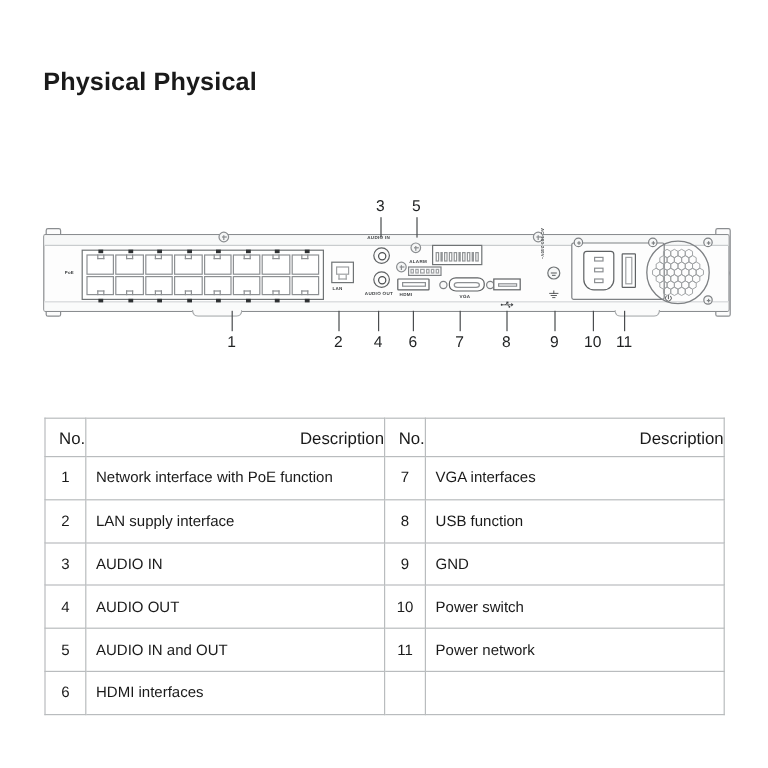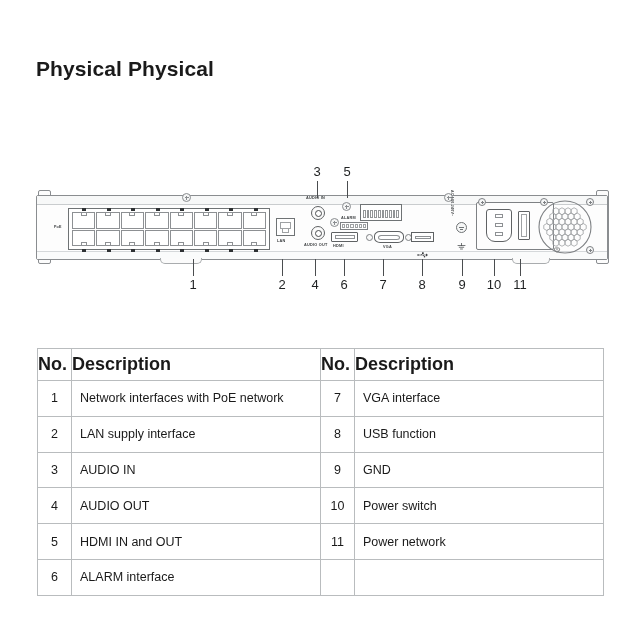--- a/index.html
+++ b/index.html
@@ -586,23 +586,23 @@
     border-collapse: collapse;
     table-layout: fixed;
     font-size: 12.5px;
   }
   #spec-table td, #spec-table th {
     border: 1px solid #b9bcbe;
     box-sizing: border-box;
   }
   #spec-table thead th {
     height: 32px;
-    font-size: 18px;
-    font-weight: bold;
-    text-align: left;
+    font-size: 14px;
+    font-weight: normal;
+    text-align: right;
     color: #1a1a1a;
     padding: 0;
   }
   #spec-table tbody td {
     height: 35.8px;
     padding: 0 0 0 8px;
     color: #1a1a1a;
     vertical-align: middle;
   }
   #spec-table tbody td.num {
@@ -850,23 +850,23 @@
     <tr>
       <th>No.</th>
       <th>Description</th>
       <th>No.</th>
       <th>Description</th>
     </tr>
   </thead>
   <tbody id="spec-tbody">
       <tr>
         <td class="num">1</td>
-        <td>Network interfaces with PoE network</td>
+        <td>Network interface with PoE function</td>
         <td class="num">7</td>
-        <td>VGA interface</td>
+        <td>VGA interfaces</td>
       </tr>
       <tr>
         <td class="num">2</td>
         <td>LAN supply interface</td>
         <td class="num">8</td>
         <td>USB function</td>
       </tr>
       <tr>
         <td class="num">3</td>
         <td>AUDIO IN</td>
@@ -874,24 +874,24 @@
         <td>GND</td>
       </tr>
       <tr>
         <td class="num">4</td>
         <td>AUDIO OUT</td>
         <td class="num">10</td>
         <td>Power switch</td>
       </tr>
       <tr>
         <td class="num">5</td>
-        <td>HDMI IN and OUT</td>
+        <td>AUDIO IN and OUT</td>
         <td class="num">11</td>
         <td>Power network</td>
       </tr>
       <tr>
         <td class="num">6</td>
-        <td>ALARM interface</td>
+        <td>HDMI interfaces</td>
         <td class="num"></td>
         <td></td>
       </tr>
     </tbody>
 </table>
 
 </body></html>

